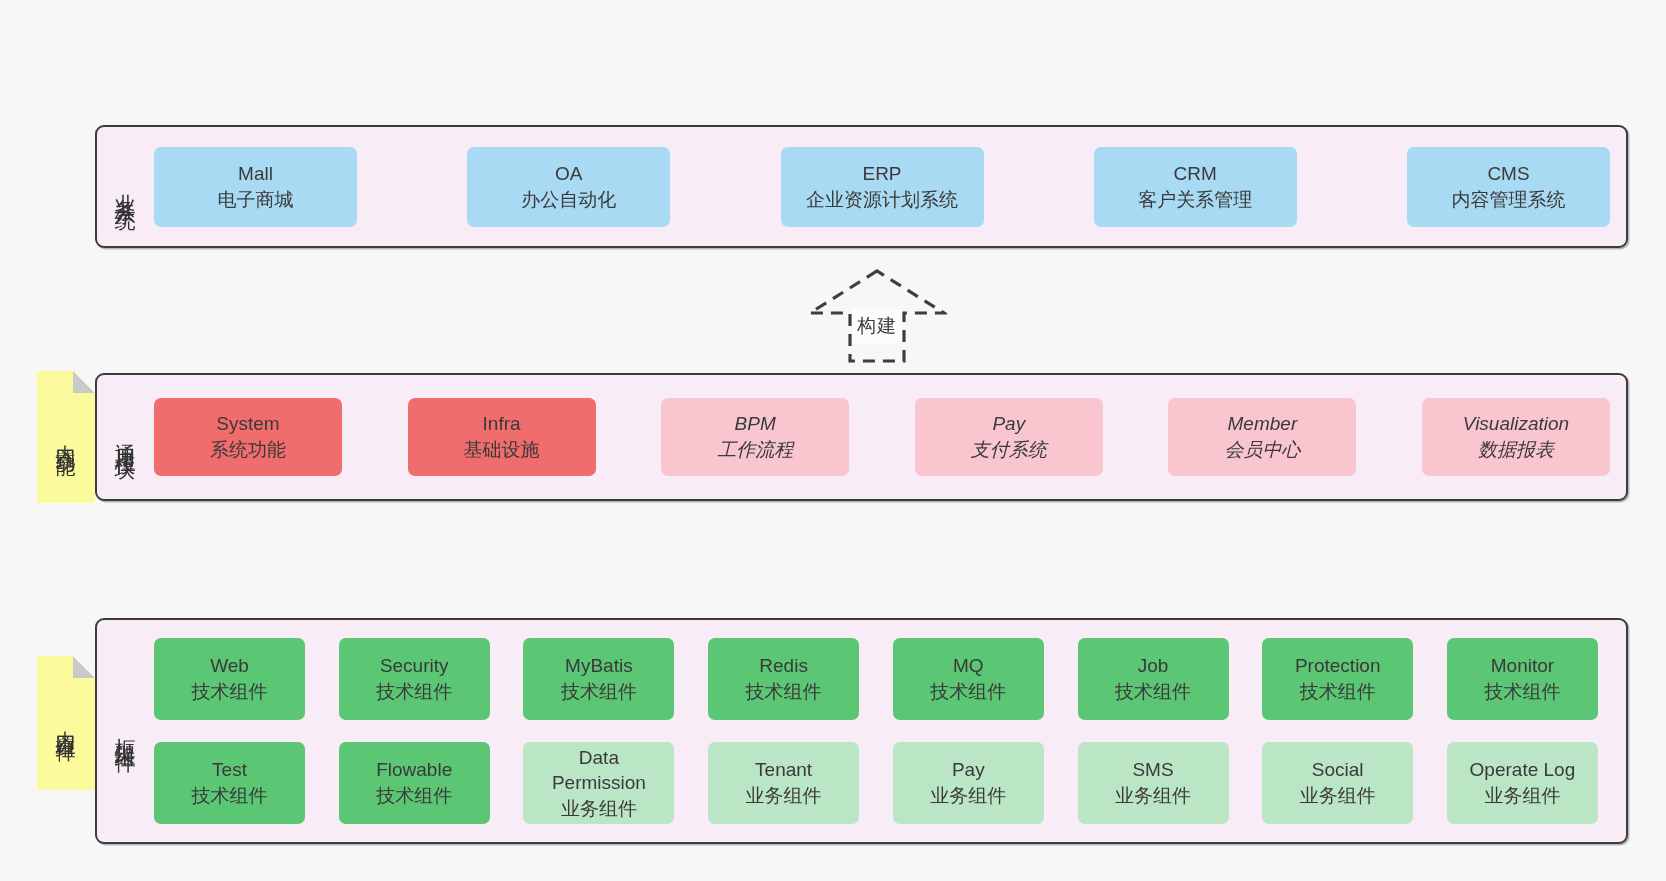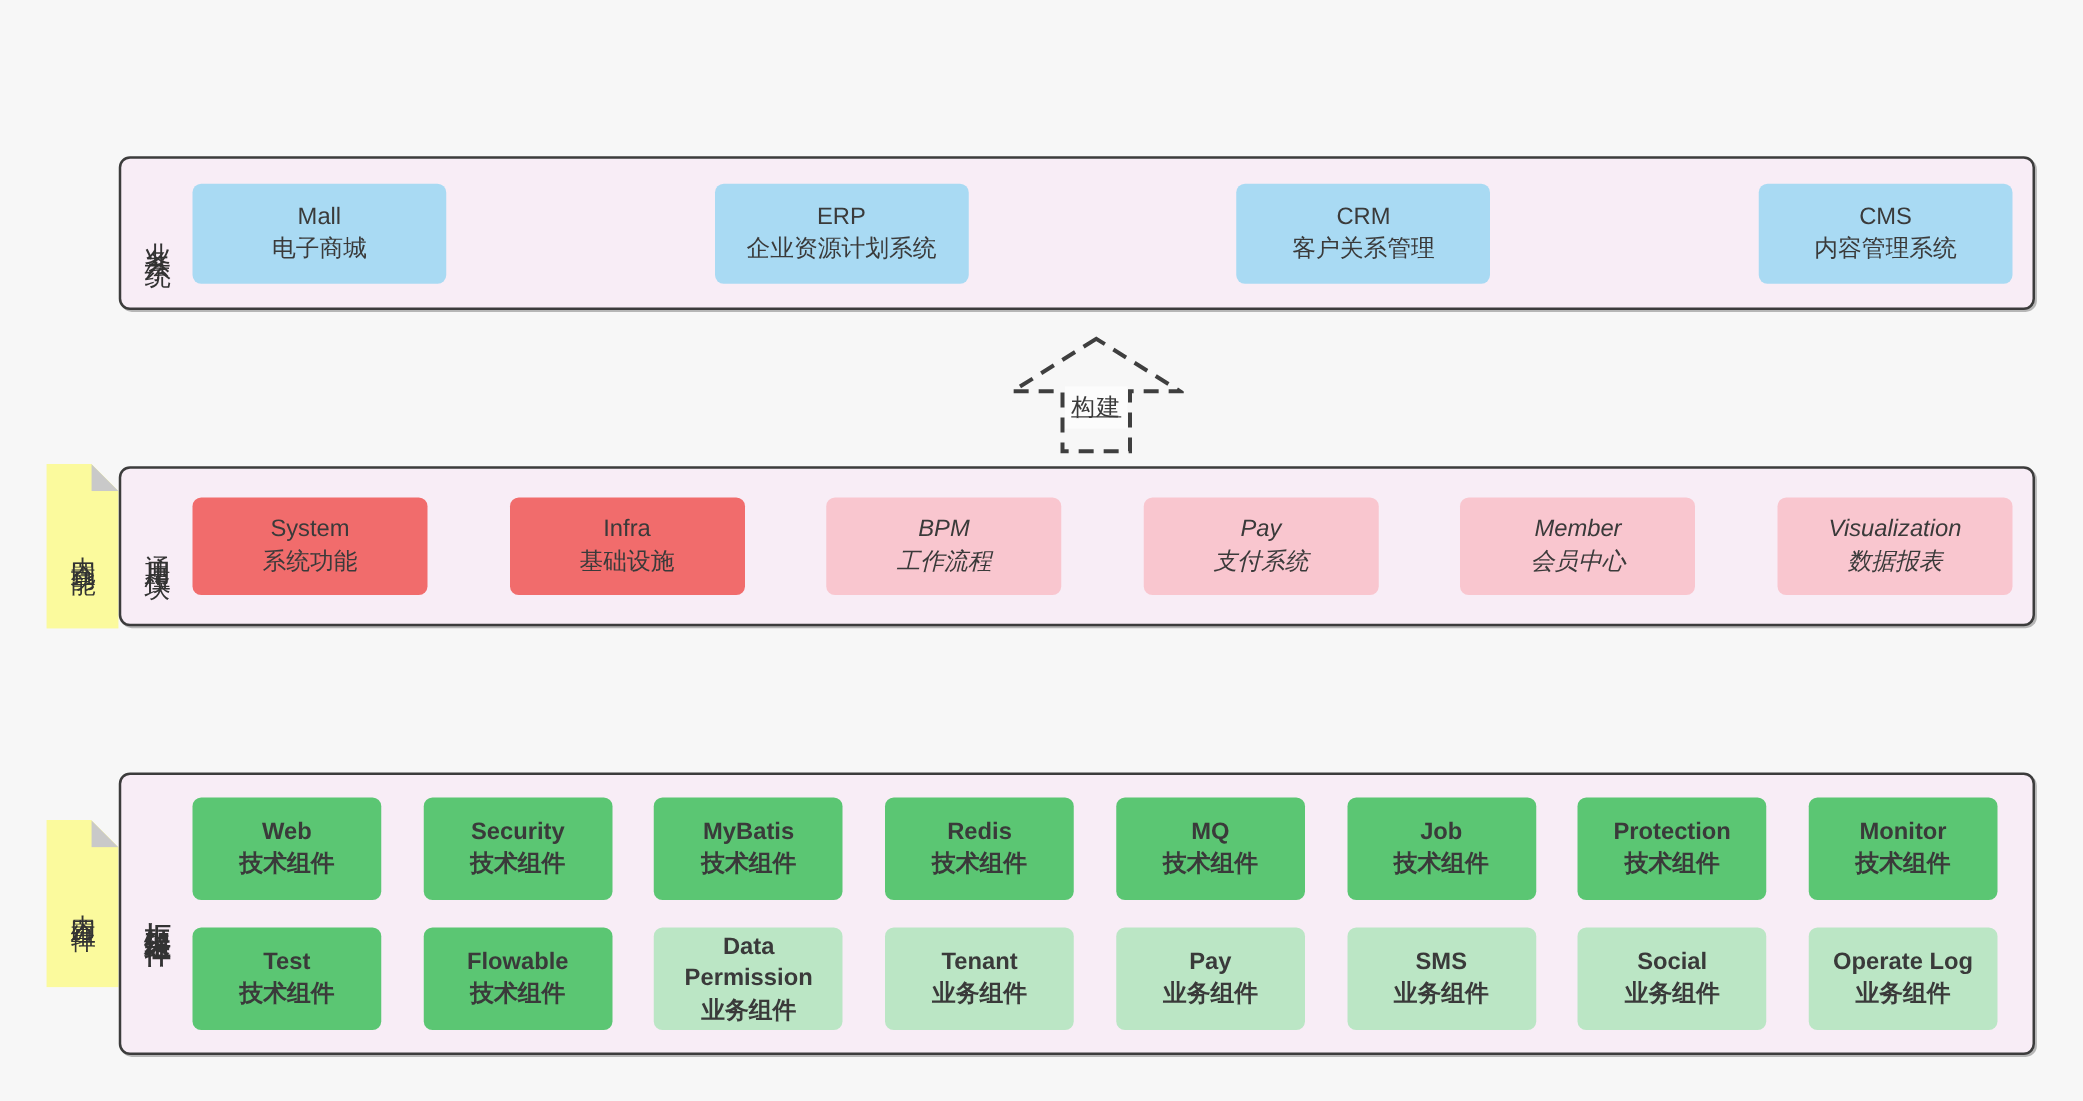--- a/index.html
+++ b/index.html
@@ -25,21 +25,21 @@
     position:absolute;left:95px;width:1533px;
     background:var(--band-bg);
     border:2px solid var(--band-border);
     border-radius:9px;
     box-shadow:1.5px 1.5px 0 rgba(60,60,60,.35);
     display:flex;align-items:center;
     z-index:2;
   }
   .band-1{top:125px;height:123px;}
   .band-2{top:373px;height:128px;}
-  .band-3{top:618px;height:226px;font-weight:bold;}
+  .band-3{top:618px;height:226px;}
 
   .band-label{
     width:57px;flex:0 0 57px;
     display:flex;align-items:center;justify-content:center;
     align-self:stretch;
   }
   .vtext{
     writing-mode:vertical-rl;text-orientation:upright;
     font-size:21px;letter-spacing:5px;color:#333;line-height:1;
   }
@@ -91,36 +91,40 @@
   .arrow-1{left:807px;top:268px;}
   .arrow-2{left:822px;top:512px;}
   .arrow svg{display:block;width:100%;height:100%;}
   .arrow path{
     fill:none;stroke:var(--arrow);stroke-width:3.2;
     stroke-dasharray:12 8;
   }
   .arrow .arrow-label{
     position:absolute;left:50%;top:41px;transform:translateX(-50%);
     background:var(--label-bg);
-    font-size:19px;padding:4px 5px;letter-spacing:1px;white-space:nowrap;text-decoration:underline;
+    font-size:19px;padding:4px 5px;letter-spacing:1px;white-space:nowrap;
   }
 </style>
 </head>
 <body>
 
 <div class="stage">
 
   <div class="band band-1">
     <div class="band-label">
       <span class="vtext">业务系统</span>
     </div>
     <div class="band-row">
       <div class="box blue">
         <span class="name">Mall</span>
         <span class="desc">电子商城</span>
+      </div>
+      <div class="box blue">
+        <span class="name">OA</span>
+        <span class="desc">办公自动化</span>
       </div>
       <div class="box blue">
         <span class="name">ERP</span>
         <span class="desc">企业资源计划系统</span>
       </div>
       <div class="box blue">
         <span class="name">CRM</span>
         <span class="desc">客户关系管理</span>
       </div>
       <div class="box blue">

